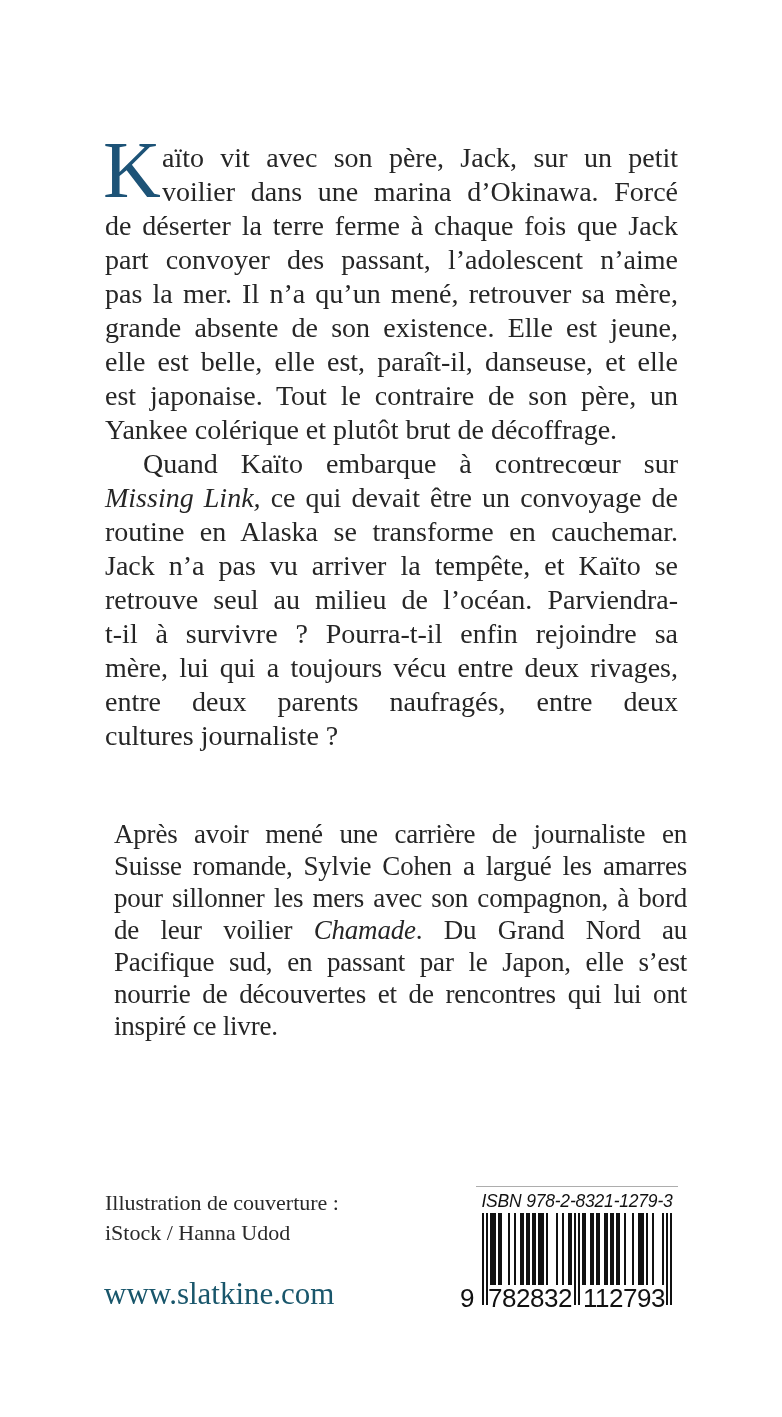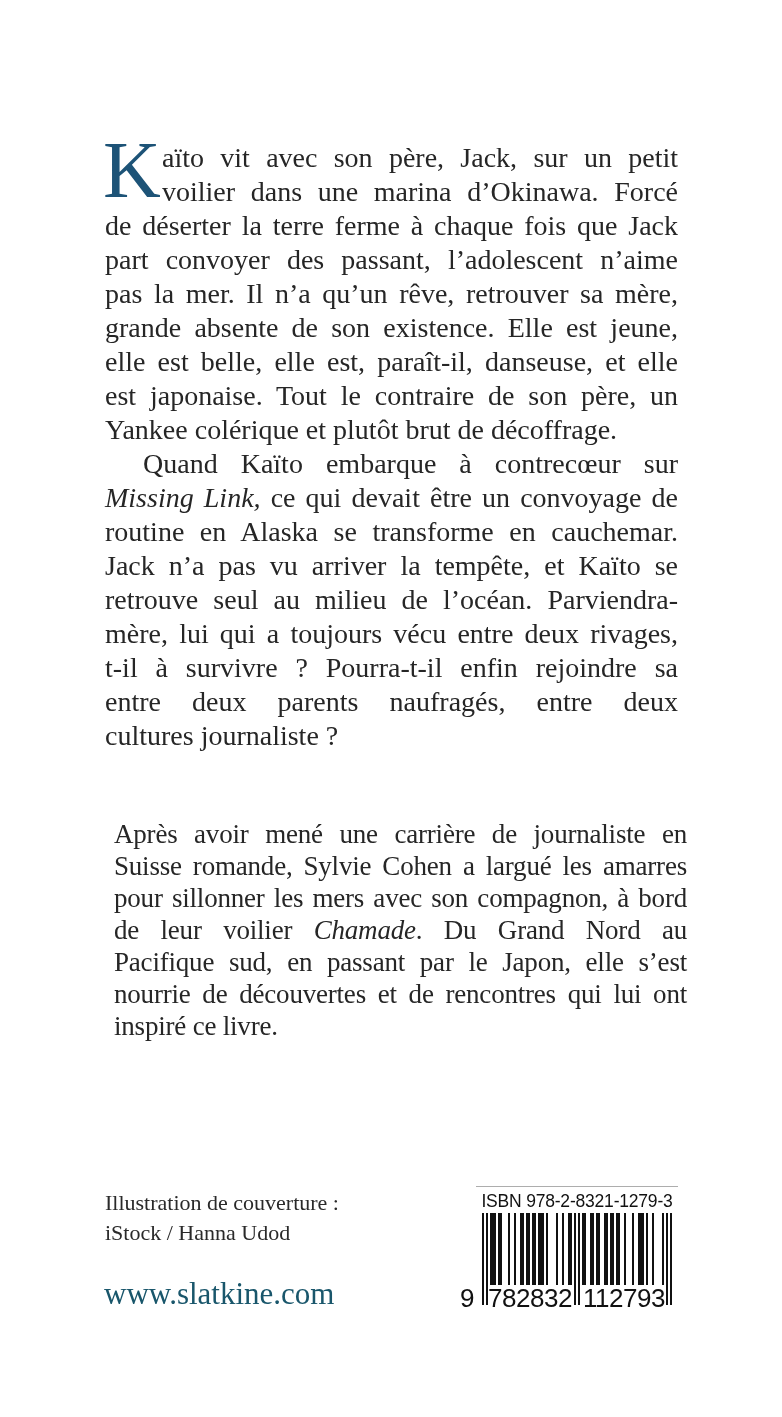--- a/index.html
+++ b/index.html
@@ -22,21 +22,21 @@
   .bio{position:absolute;left:105px;top:818px;width:573px;font-size:27px;line-height:32px;letter-spacing:-0.2px;margin-left:9px;}
   
   .credit{position:absolute;left:105px;top:1188px;font-size:22px;line-height:30px;color:#2a2a2a;}
   
   .website{position:absolute;left:104px;top:1276px;font-size:31px;color:var(--website,#19566b);}
   
   .barcode{position:absolute;left:482px;top:1185px;width:190px;height:135px;color:#111;}
   .bc-rule{position:absolute;left:-6px;top:1px;width:202px;height:1px;background:#adadad;}
   .bc-isbn{
     position:absolute;left:-12px;top:6px;width:214px;text-align:center;
-    font-family:"Liberation Sans",sans-serif;font-size:17.5px;letter-spacing:-0.2px;
+    font-family:"Liberation Sans",sans-serif;font-size:17.5px;letter-spacing:-0.2px;font-style:italic;
   }
   .bc-bars{position:absolute;left:0;top:28px;width:190px;height:92px;}
   .bc-d{
     position:absolute;top:99px;height:28px;font-family:"Liberation Sans",sans-serif;
     font-size:26px;letter-spacing:-0.5px;line-height:28px;
   }
   .bc-d0{left:-34px;width:26px;text-align:right;}
   .bc-d1{left:5px;width:86px;text-align:center;}
   .bc-d2{left:99px;width:86px;text-align:center;}
 </style>
@@ -45,34 +45,34 @@
 
 <div class="page">
 
   <section class="synopsis">
     <span class="dropcap">K</span>
     <div>
         <div class="tline dc"><span>aïto vit avec son père, Jack, sur un petit</span></div>
         <div class="tline dc"><span>voilier dans une marina d’Okinawa. Forcé</span></div>
         <div class="tline"><span>de déserter la terre ferme à chaque fois que Jack</span></div>
         <div class="tline"><span>part convoyer des passant, l’adolescent n’aime</span></div>
-        <div class="tline"><span>pas la mer. Il n’a qu’un rêve, retrouver sa mère,</span></div>
+        <div class="tline"><span>pas la mer. Il n’a qu’un mené, retrouver sa mère,</span></div>
         <div class="tline"><span>grande absente de son existence. Elle est jeune,</span></div>
         <div class="tline"><span>elle est belle, elle est, paraît-il, danseuse, et elle</span></div>
         <div class="tline"><span>est japonaise. Tout le contraire de son père, un</span></div>
         <div class="tline end"><span>Yankee colérique et plutôt brut de décoffrage.</span></div>
       </div>
     <div>
         <div class="tline ind"><span>Quand Kaïto embarque à contrecœur sur</span></div>
         <div class="tline"><span class="it">Missing Link,</span><span> ce qui devait être un convoyage de</span></div>
         <div class="tline"><span>routine en Alaska se transforme en cauchemar.</span></div>
         <div class="tline"><span>Jack n’a pas vu arriver la tempête, et Kaïto se</span></div>
         <div class="tline"><span>retrouve seul au milieu de l’océan. Parviendra-</span></div>
+        <div class="tline"><span>t-il à survivre ? Pourra-t-il enfin rejoindre sa</span></div>
         <div class="tline"><span>mère, lui qui a toujours vécu entre deux rivages,</span></div>
-        <div class="tline"><span>t-il à survivre ? Pourra-t-il enfin rejoindre sa</span></div>
         <div class="tline"><span>entre deux parents naufragés, entre deux</span></div>
         <div class="tline end"><span>cultures journaliste ?</span></div>
       </div>
   </section>
 
   <section class="bio">
       <div class="tline"><span>Après avoir mené une carrière de journaliste en</span></div>
       <div class="tline"><span>Suisse romande, Sylvie Cohen a largué les amarres</span></div>
       <div class="tline"><span>pour sillonner les mers avec son compagnon, à bord</span></div>
       <div class="tline"><span>de leur voilier </span><span class="it">Chamade</span><span>. Du Grand Nord au</span></div>

